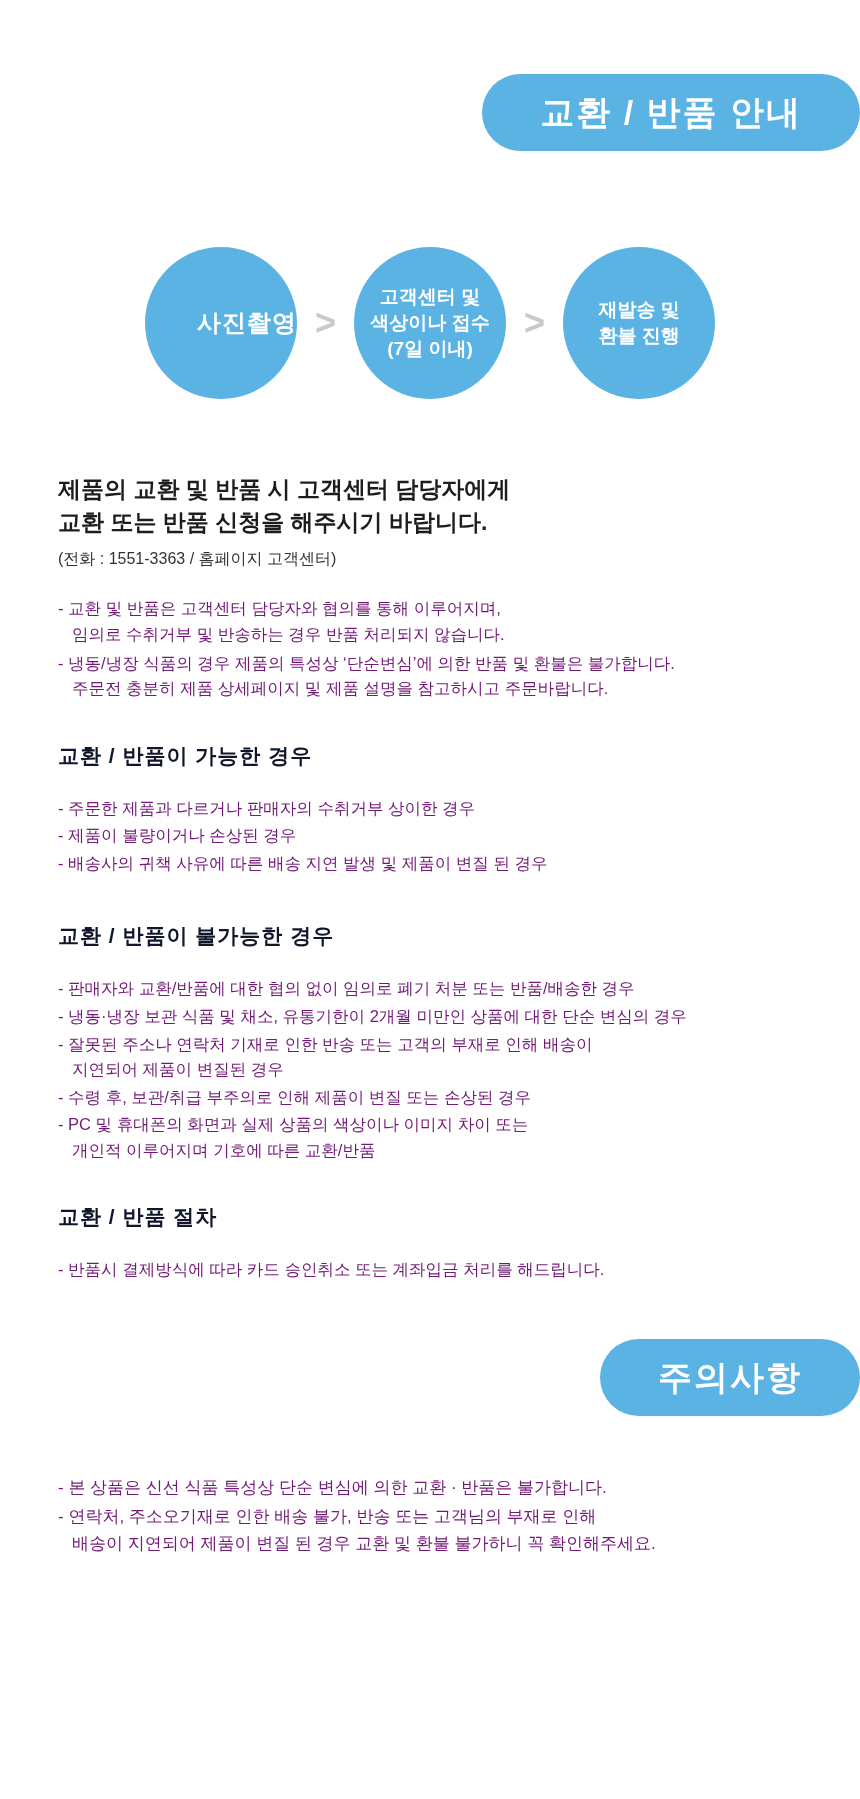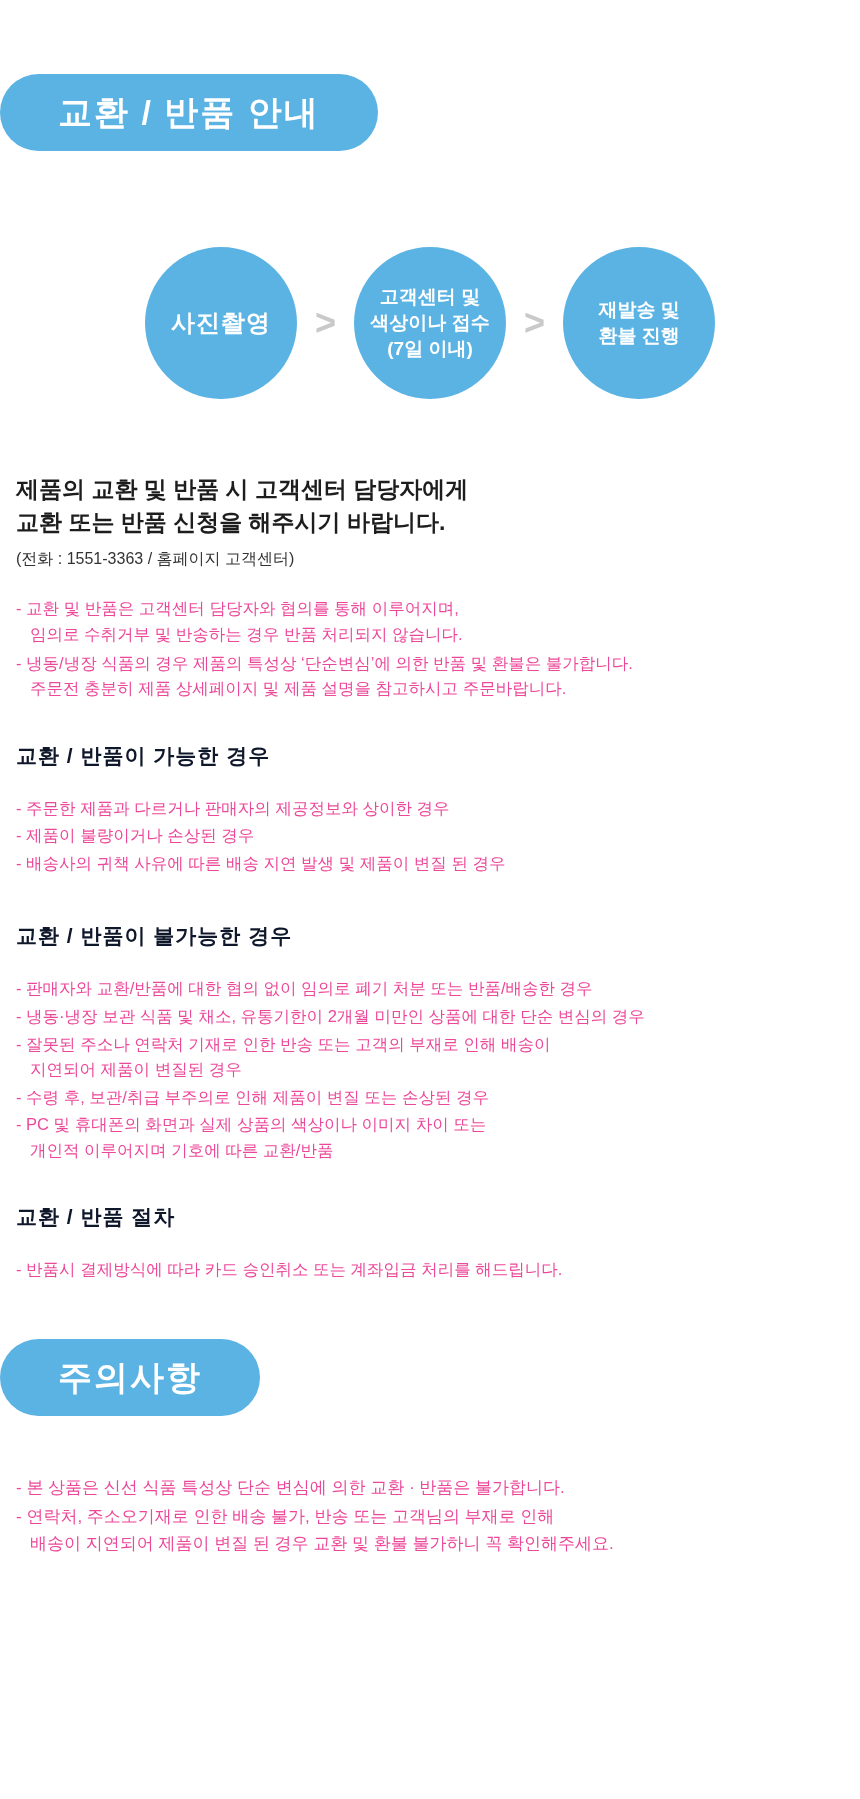--- a/index.html
+++ b/index.html
@@ -18,21 +18,21 @@
   .page {
     width: 860px;
     min-height: 1799px;
     position: relative;
     padding: 0;
   }
 
   
   .pill-wrap {
     display: flex;
-    justify-content: flex-start;
+    justify-content: flex-end;
   }
   .pill {
     background: #5bb3e4;
     color: #ffffff;
     border-radius: 40px;
     font-size: 34px;
     font-weight: bold;
     letter-spacing: 2px;
     text-align: center;
     padding: 18px 58px;
@@ -57,34 +57,34 @@
     background: #5bb3e4;
     color: #ffffff;
     display: flex;
     align-items: center;
     justify-content: center;
     text-align: center;
     font-weight: bold;
     line-height: 1.35;
     flex: none;
   }
-  .circle.single { font-size: 24px; letter-spacing: 1px; }
+  .circle.single { font-size: 24px; letter-spacing: 1px; justify-content: flex-end; }
   .circle.multi { font-size: 19px; }
   .arrow {
     color: #c9c9c9;
     font-size: 36px;
     font-weight: bold;
     padding: 0 18px;
     line-height: 1;
     user-select: none;
   }
 
   
   .content {
-    padding: 0 16px;
+    padding: 0 58px;
   }
   .lead {
     margin-top: 74px;
     font-size: 23px;
     font-weight: bold;
     line-height: 1.45;
     color: #1d1d1d;
   }
   .lead .l2 { display: block; }
   .phone {
@@ -92,21 +92,21 @@
     font-size: 16px;
     color: #333333;
   }
 
   .bullets {
     margin-top: 26px;
   }
   .bullet {
     font-size: 16.5px;
     line-height: 1.55;
-    color: #ec4899;
+    color: #701a75;
     margin-bottom: 2px;
   }
   .bullet .cont {
     display: block;
     padding-left: 14px;
   }
 
   .section-head {
     color: #0f172a;
     font-size: 21px;
@@ -177,21 +177,21 @@
       </div>
       <div class="bullet">
         <span>- 냉동/냉장 식품의 경우 제품의 특성상 ‘단순변심’에 의한 반품 및 환불은 불가합니다.</span>
         <span class="cont">주문전 충분히 제품 상세페이지 및 제품 설명을 참고하시고 주문바랍니다.</span>
       </div>
     </div>
 
     <div class="section-head">교환 / 반품이 가능한 경우</div>
     <div class="bullets">
       <div class="bullet">
-        <span>- 주문한 제품과 다르거나 판매자의 제공정보와 상이한 경우</span>
+        <span>- 주문한 제품과 다르거나 판매자의 수취거부 상이한 경우</span>
       </div>
       <div class="bullet">
         <span>- 제품이 불량이거나 손상된 경우</span>
       </div>
       <div class="bullet">
         <span>- 배송사의 귀책 사유에 따른 배송 지연 발생 및 제품이 변질 된 경우</span>
       </div>
     </div>
 
     <div class="section-head tight">교환 / 반품이 불가능한 경우</div>

